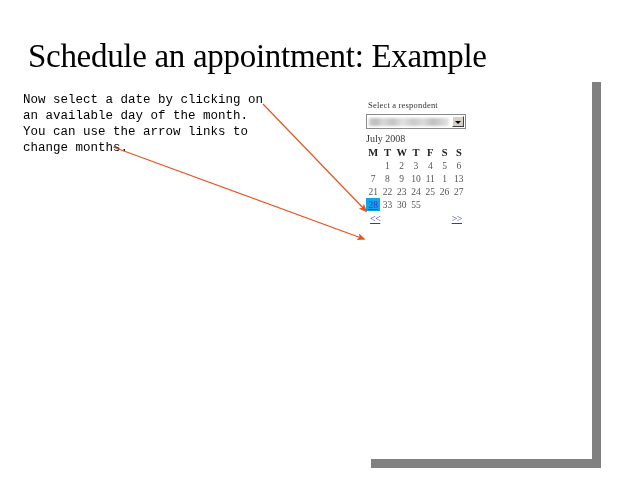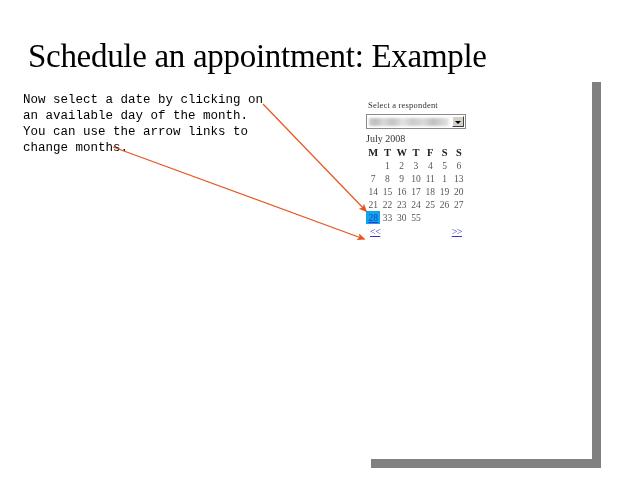--- a/index.html
+++ b/index.html
@@ -234,29 +234,20 @@
       <tr>
         <td>7</td>
         <td>8</td>
         <td>9</td>
         <td>10</td>
         <td>11</td>
         <td>1</td>
         <td>13</td>
       </tr>
       <tr>
-        <td>14</td>
-        <td>15</td>
-        <td>16</td>
-        <td>17</td>
-        <td>18</td>
-        <td>19</td>
-        <td>20</td>
-      </tr>
-      <tr>
         <td>21</td>
         <td>22</td>
         <td>23</td>
         <td>24</td>
         <td>25</td>
         <td>26</td>
         <td>27</td>
       </tr>
       <tr>
         <td class="day-available">28</td>

